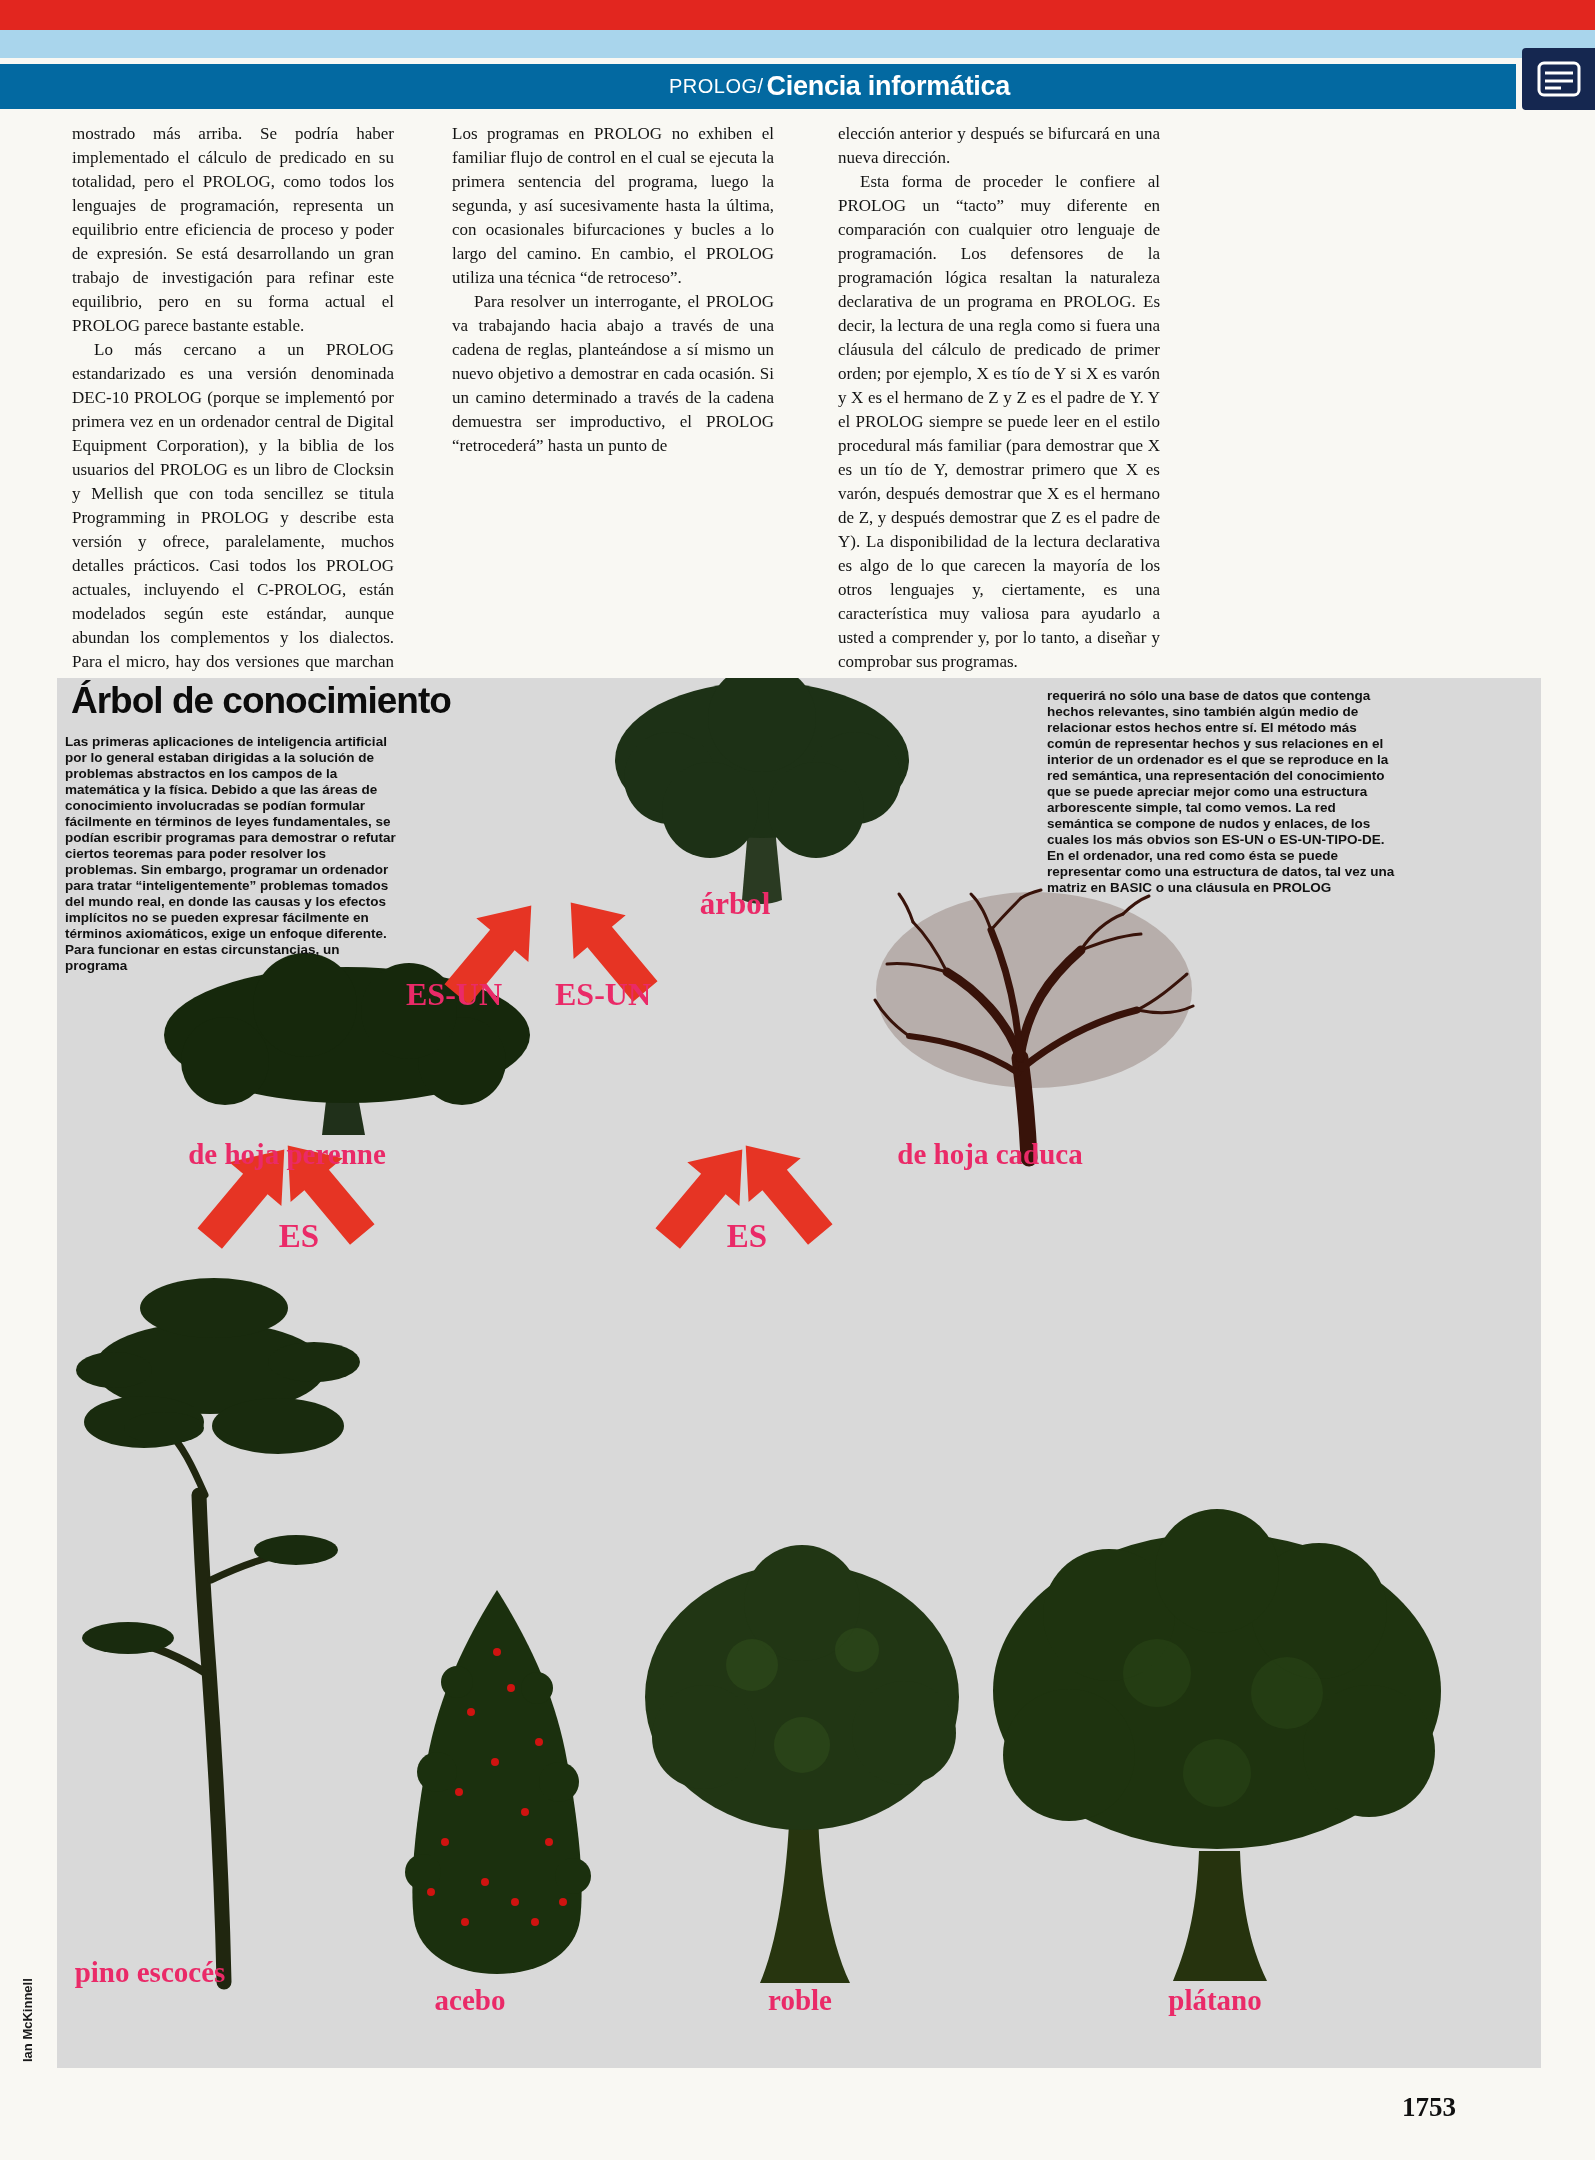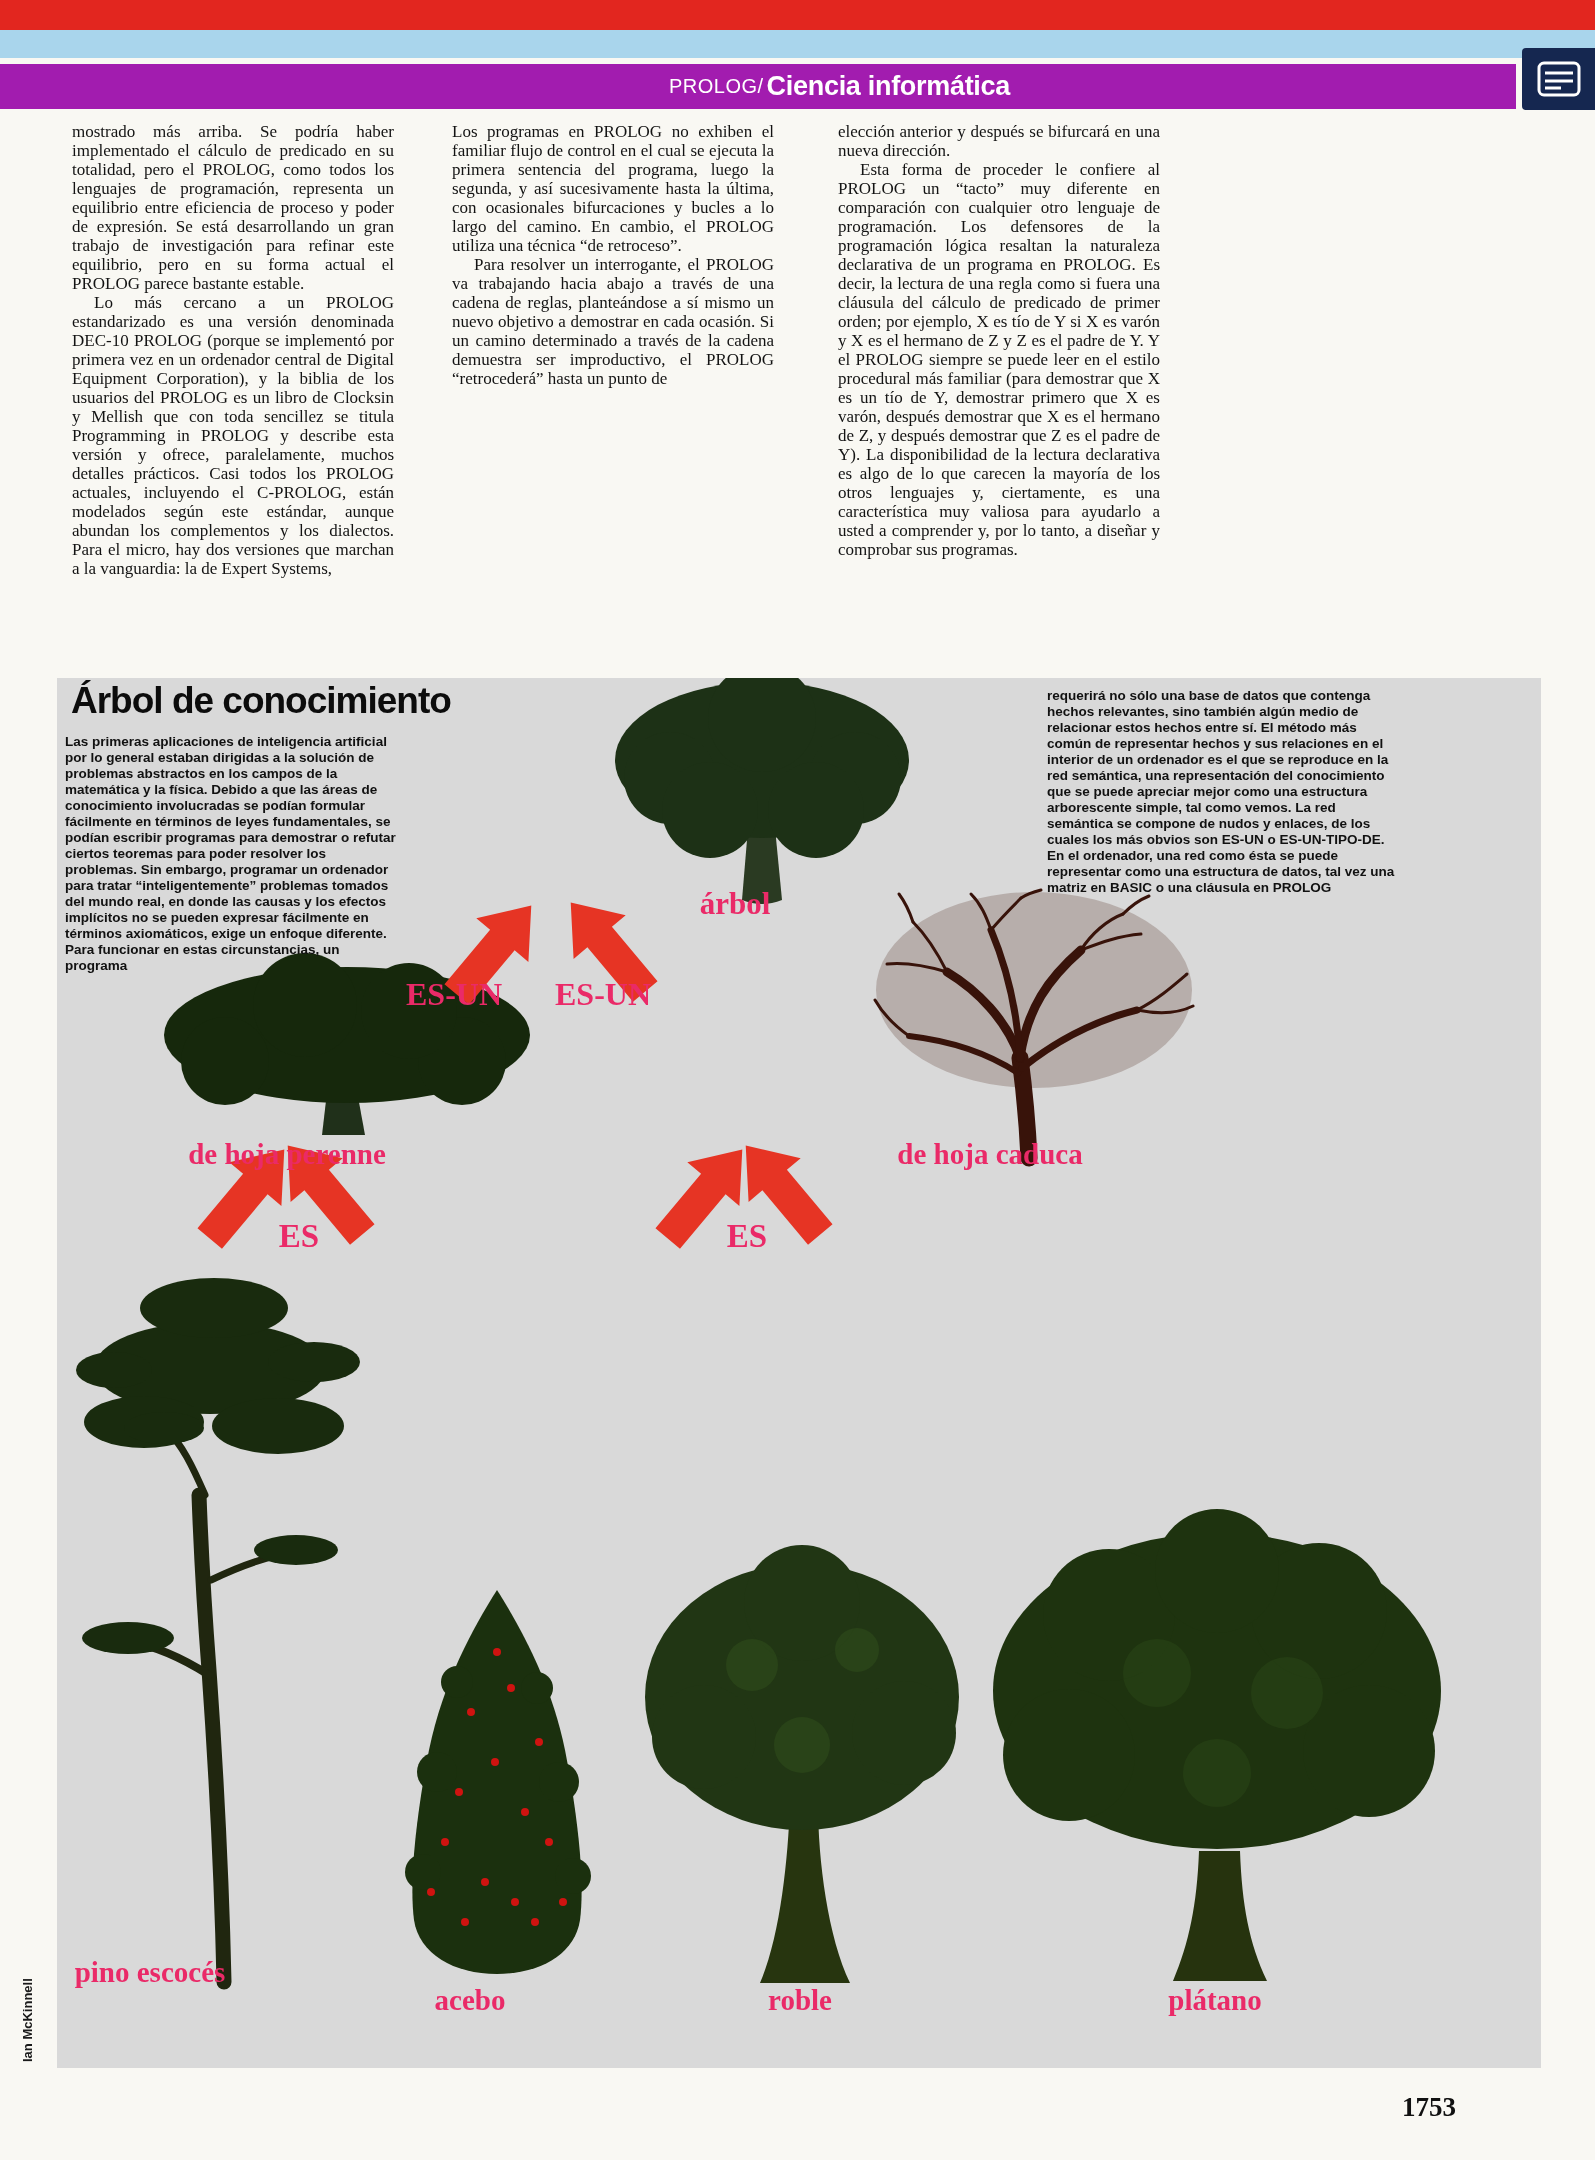--- a/index.html
+++ b/index.html
@@ -2,29 +2,29 @@
 <html><head>
 <meta charset="utf-8">
 <style>
   html,body{margin:0;padding:0;background:#666;}
   .page{position:relative;width:1595px;height:2160px;background:#f9f8f3;overflow:hidden;
         font-family:"Liberation Serif",serif;color:#131313;}
 
   
   .bar-red{position:absolute;left:0;top:0;width:100%;height:30px;background:#e2261f;}
   .bar-blue{position:absolute;left:0;top:30px;width:100%;height:28px;background:#a9d5ec;}
-  .header-band{position:absolute;left:0;top:64px;width:1516px;height:45px;background:#a21caf;
+  .header-band{position:absolute;left:0;top:64px;width:1516px;height:45px;background:#0369a1;
         display:flex;align-items:center;justify-content:flex-end;box-sizing:border-box;padding-right:506px;padding-left:28px;}
   .kicker{color:#fff;font-family:"Liberation Sans",sans-serif;font-size:20px;font-weight:500;letter-spacing:.5px;}
   .htitle{color:#fff;font-family:"Liberation Sans",sans-serif;font-size:27px;font-weight:700;margin-left:3px;letter-spacing:-0.3px;}
   .icon-box{position:absolute;top:48px;right:0;width:73px;height:62px;background:#152750;
         display:flex;align-items:center;justify-content:center;border-radius:4px 0 0 4px;}
 
   
-  .col{position:absolute;top:122px;width:322px;font-size:17px;line-height:19px;text-align:justify;}
+  .col{position:absolute;top:122px;width:322px;font-size:17px;line-height:24px;text-align:justify;}
   .col1{left:72px;} .col2{left:452px;} .col3{left:838px;}
   .bodyp{margin:0;}
   .bodyp + .bodyp{text-indent:22px;}
 
   
   .panel{position:absolute;left:57px;top:678px;width:1484px;height:1390px;background:#d9d9d9;}
   .ptitle{position:absolute;left:14px;top:2px;margin:0;font-family:"Liberation Sans",sans-serif;
         font-size:37px;font-weight:700;color:#0c0c0c;letter-spacing:-1px;}
   .pintro{position:absolute;font-family:"Liberation Sans",sans-serif;font-size:13.5px;font-weight:700;
         line-height:16px;color:#111;}

